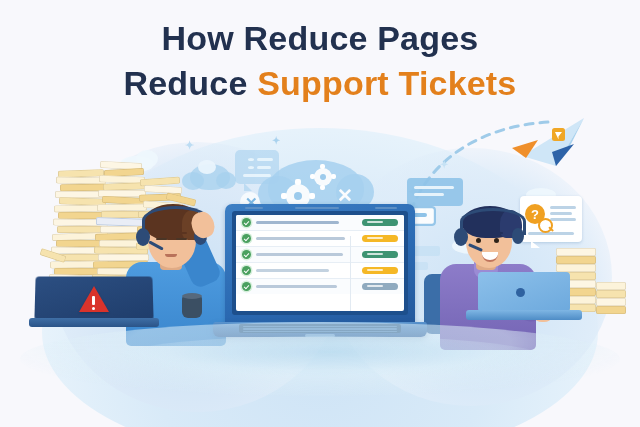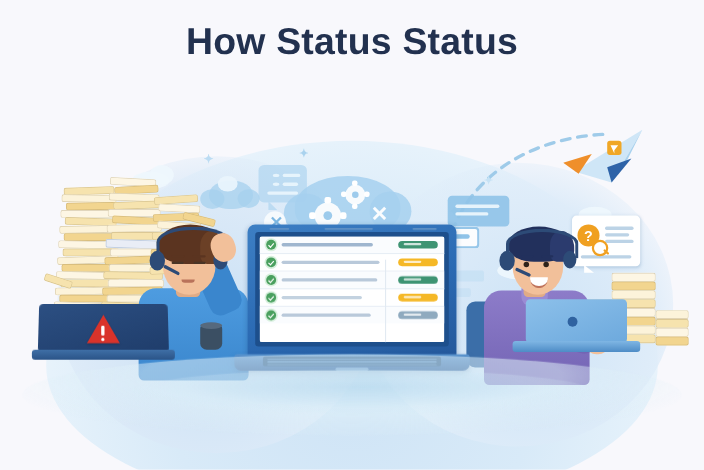--- a/index.html
+++ b/index.html
@@ -462,16 +462,17 @@
         <div class="keyrow" style="left:4px;top:6.9px;width:154px;"></div>
       </div>
       <div class="trackpad" style="left:92px;top:12px;"></div>
     </div>
   </div>
 
   <div class="floor" style="z-index:45;pointer-events:none;opacity:.55;"></div>
   <div class="floor2" style="z-index:46;pointer-events:none;"></div>
 
   <div class="title-block">
-    <div class="title-line">How Status Status</div>
+    <div class="title-line">How Reduce Pages</div>
+    <div class="title-line l2"><span>Reduce </span><span class="t-orange">Support Tickets</span></div>
   </div>
 
 </div>
 
 </body></html>

